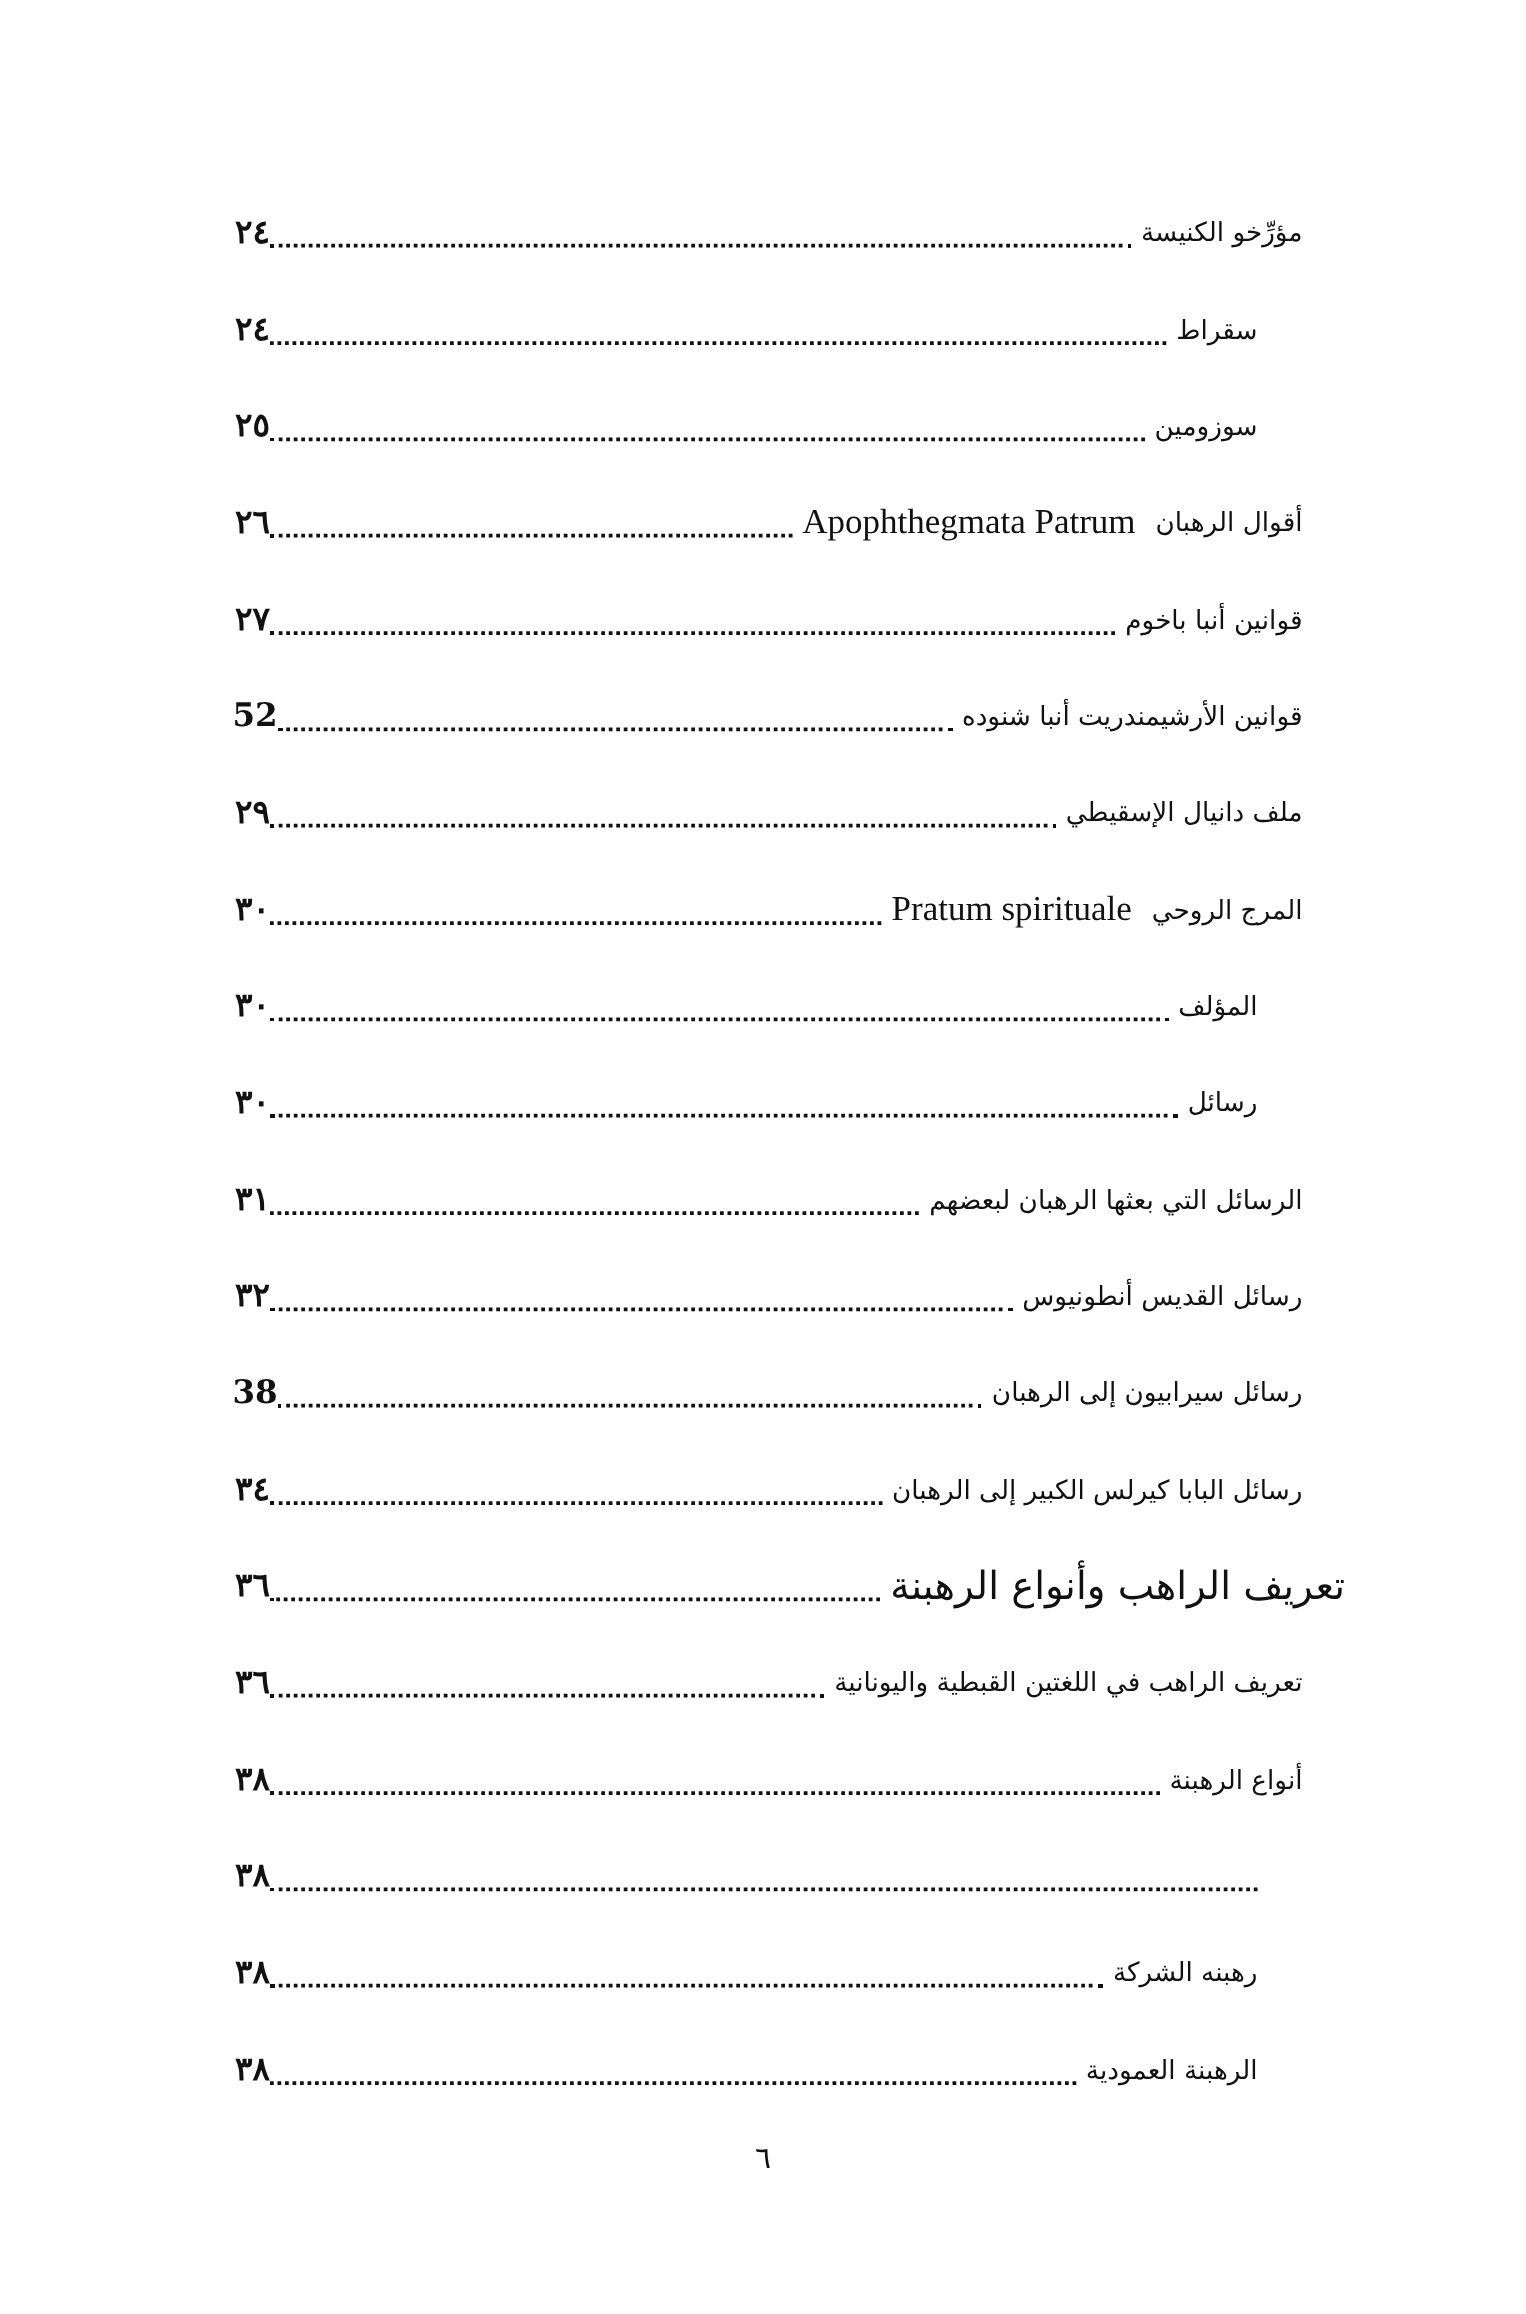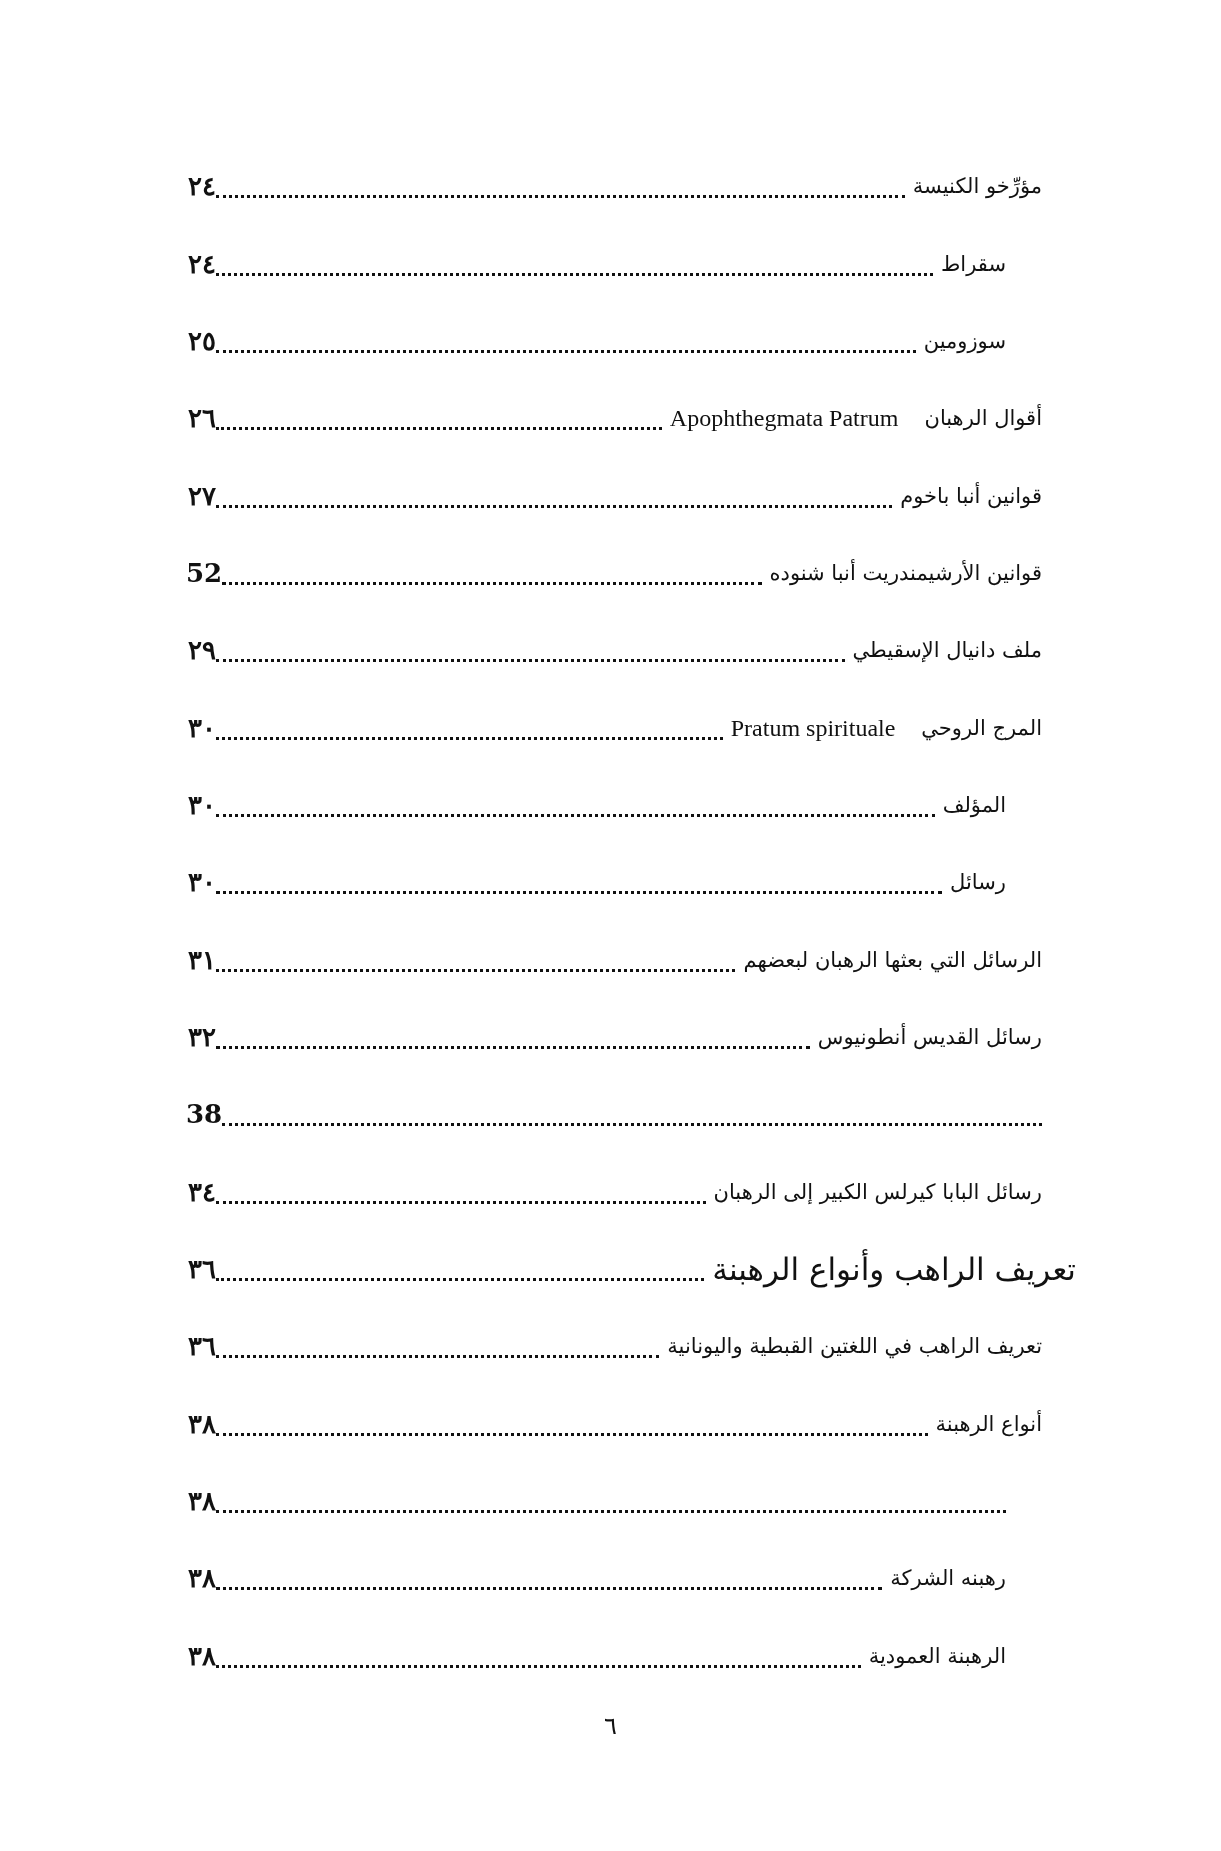--- a/index.html
+++ b/index.html
@@ -2,21 +2,21 @@
 <html><head>
   <meta charset="utf-8">
   <style>
     html, body { margin: 0; padding: 0; background: #ffffff; }
     body { width: 1221px; height: 1851px; position: relative; overflow: hidden;
            font-family: "DejaVu Serif", "Liberation Serif", serif; color: #111; }
     .toc { position: absolute; left: 0; top: 0; width: 1221px; height: 1851px; }
     .row { position: absolute; left: 186px; height: 48px; direction: rtl;
            display: flex; align-items: flex-end; }
     .row .title { white-space: nowrap; font-size: 21px; line-height: 44px; padding-left: 8px; }
-    .row .latin { font-family: "Liberation Serif", serif; font-size: 24px; margin-right: 18px; unicode-bidi: isolate; direction: ltr; }
+    .row .latin { font-family: "Liberation Serif", serif; font-size: 28px; margin-right: 8px; unicode-bidi: isolate; direction: ltr; }
     .row .leader { flex: 1 1 auto; height: 44px; position: relative; }
     .row .leader::after { content: ""; position: absolute; left: 0; right: 0; bottom: 10px;
            border-bottom: 3px dotted #111; }
     .row .page { white-space: nowrap; font-size: 26px; line-height: 44px; font-weight: bold; min-width: 30px; text-align: right; }
     .row.lvl1 { width: 856px; }
     .row.lvl2 { width: 820px; }
     .row.bold { width: 890px; }
     .row.bold .title { font-weight: normal; font-size: 31px; }
     .page-number { position: absolute; left: 0; width: 1221px; top: 1712px; text-align: center;
            font-size: 24px; direction: rtl; }
@@ -81,20 +81,21 @@
     <span class="title">الرسائل التي بعثها الرهبان لبعضهم</span>
     <span class="leader"></span>
     <span class="page">٣١</span>
   </div>
   <div class="row lvl1" style="top:1011px">
     <span class="title">رسائل القديس أنطونيوس</span>
     <span class="leader"></span>
     <span class="page">٣٢</span>
   </div>
   <div class="row lvl1" style="top:1088px">
+    <span class="title">رسائل سيرابيون إلى الرهبان</span>
     <span class="leader"></span>
     <span class="page">38</span>
   </div>
   <div class="row lvl1" style="top:1166px">
     <span class="title">رسائل البابا كيرلس الكبير إلى الرهبان</span>
     <span class="leader"></span>
     <span class="page">٣٤</span>
   </div>
   <div class="row bold" style="top:1243px">
     <span class="title">تعريف الراهب وأنواع الرهبنة</span>

